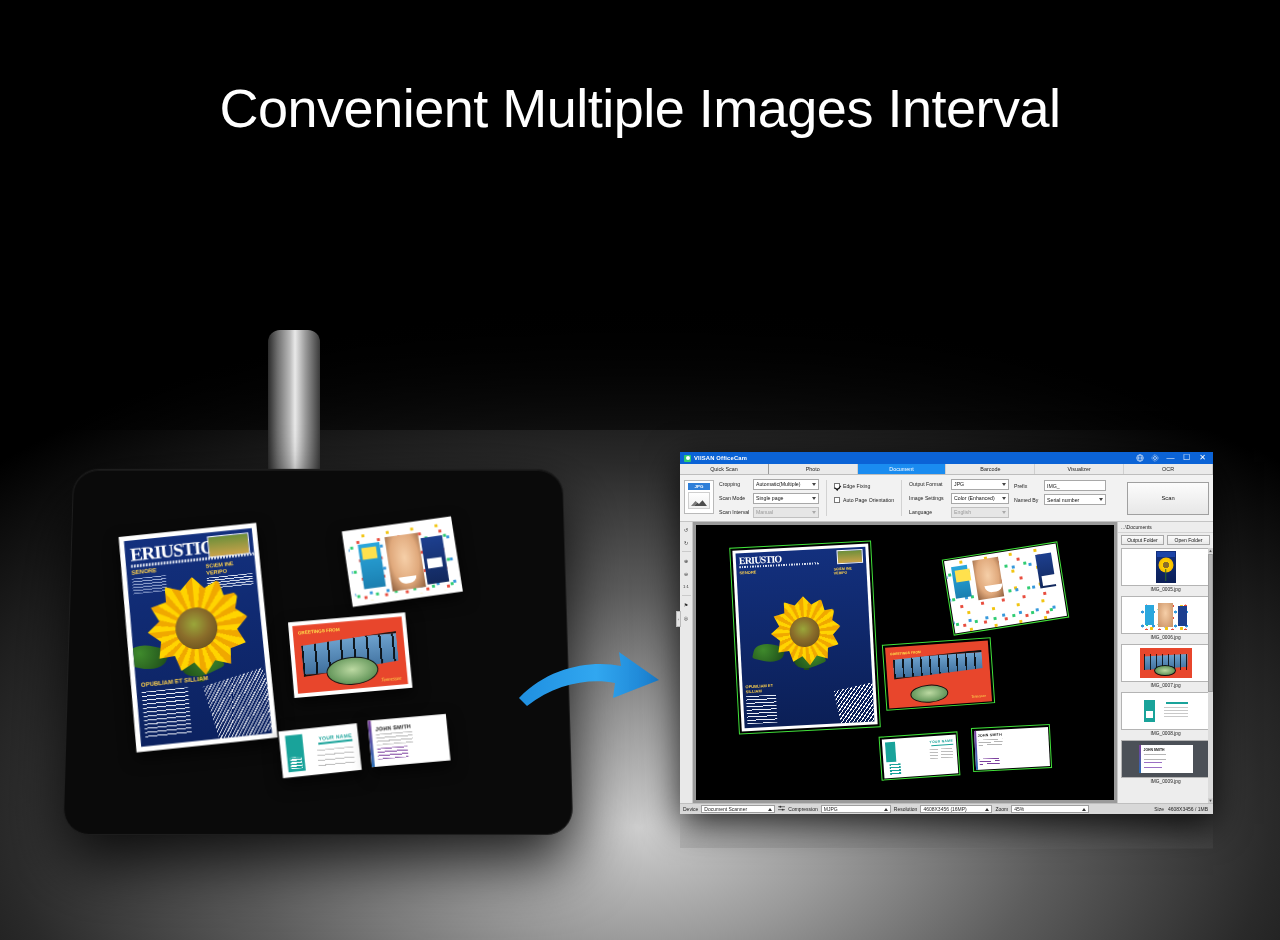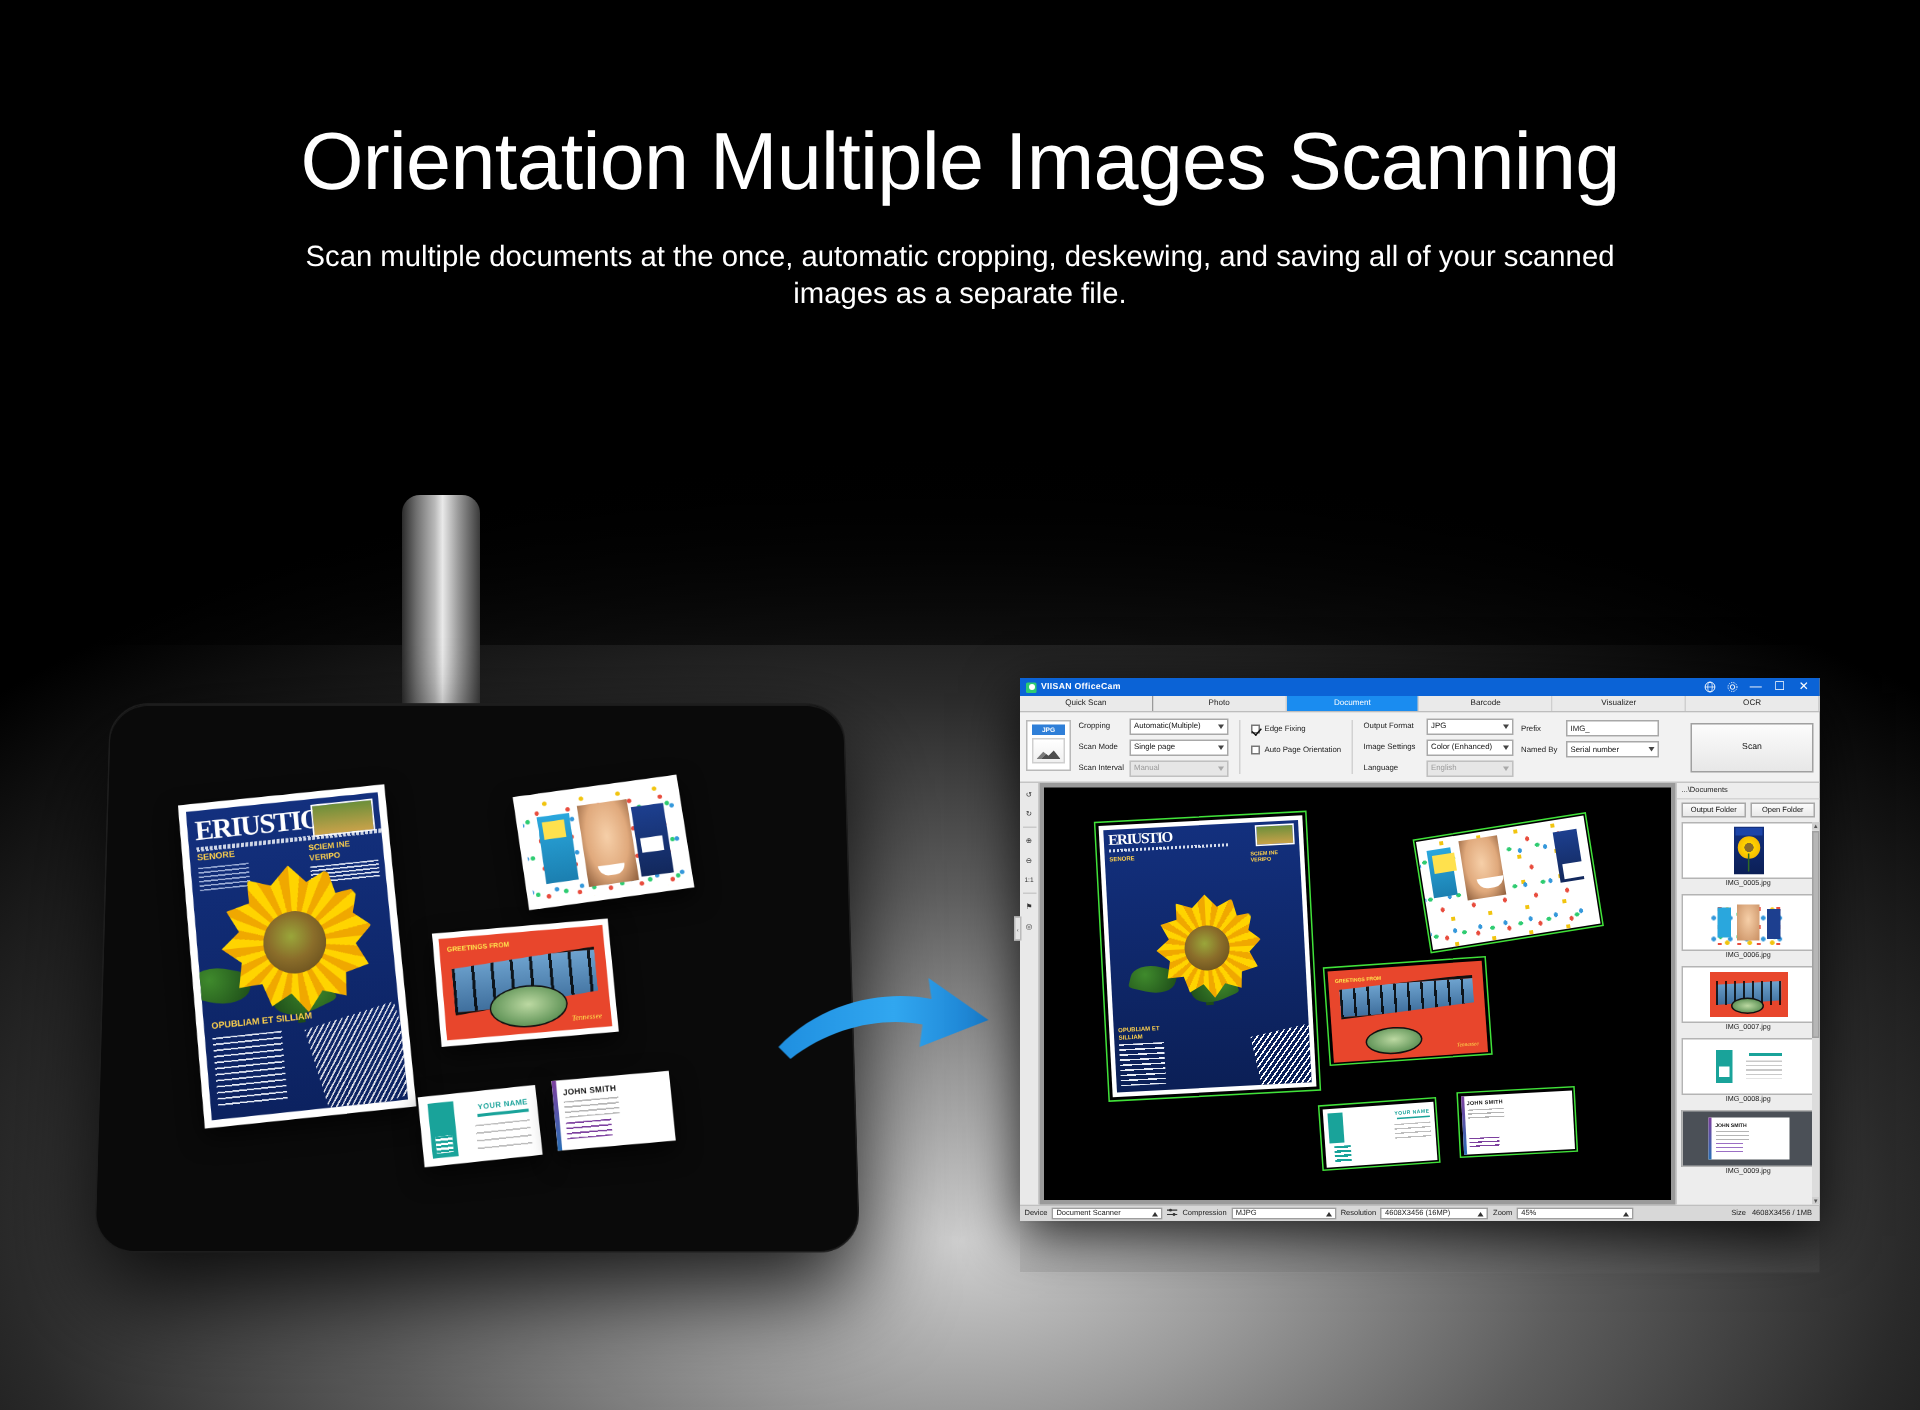--- a/index.html
+++ b/index.html
@@ -213,22 +213,21 @@
   .sb-sel .caret { margin-left:auto; border-left:2.2px solid transparent; border-right:2.2px solid transparent; border-bottom:3px solid #333; }
   .sb-lab { white-space:nowrap; }
   .sb-right { margin-left:auto; display:flex; gap:4px; padding-right:2px; }
 </style>
 </head>
 <body>
 
 <div class="top-fade"></div>
 
 <div class="hero">
-  <h1>Orientation Multiple Images Scanning</h1>
-  <p>Scan multiple documents at the once, automatic cropping, deskewing, and saving all of your scanned images as a separate file.</p>
+  <h1>Convenient Multiple Images Interval</h1>
 </div>
 
 <div class="scanner-wrap">
   <div class="arm-col"></div>
   <div class="arm-base"></div>
 
   <div class="mat">
 
     <div class="doc mag" style="left:58px; top:62px; transform:rotate(-6deg);">
       <div class="mag-inner">

